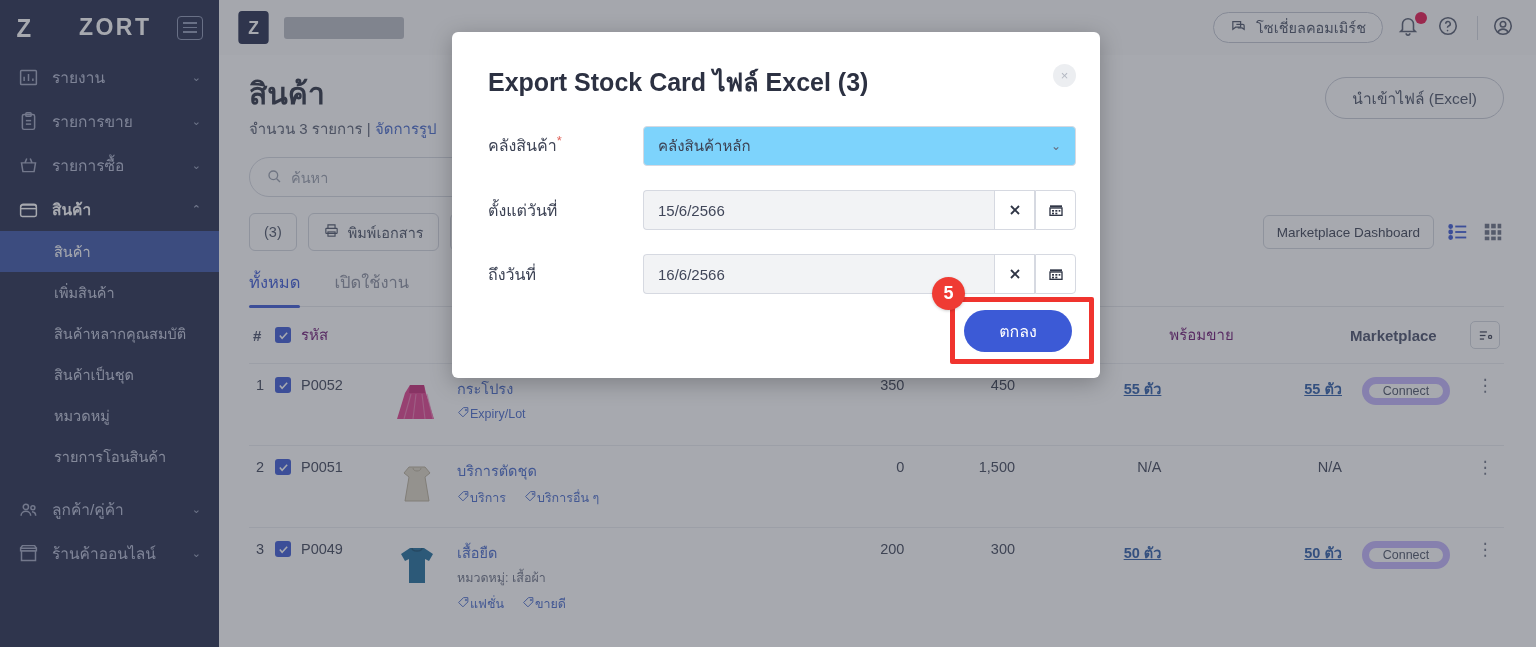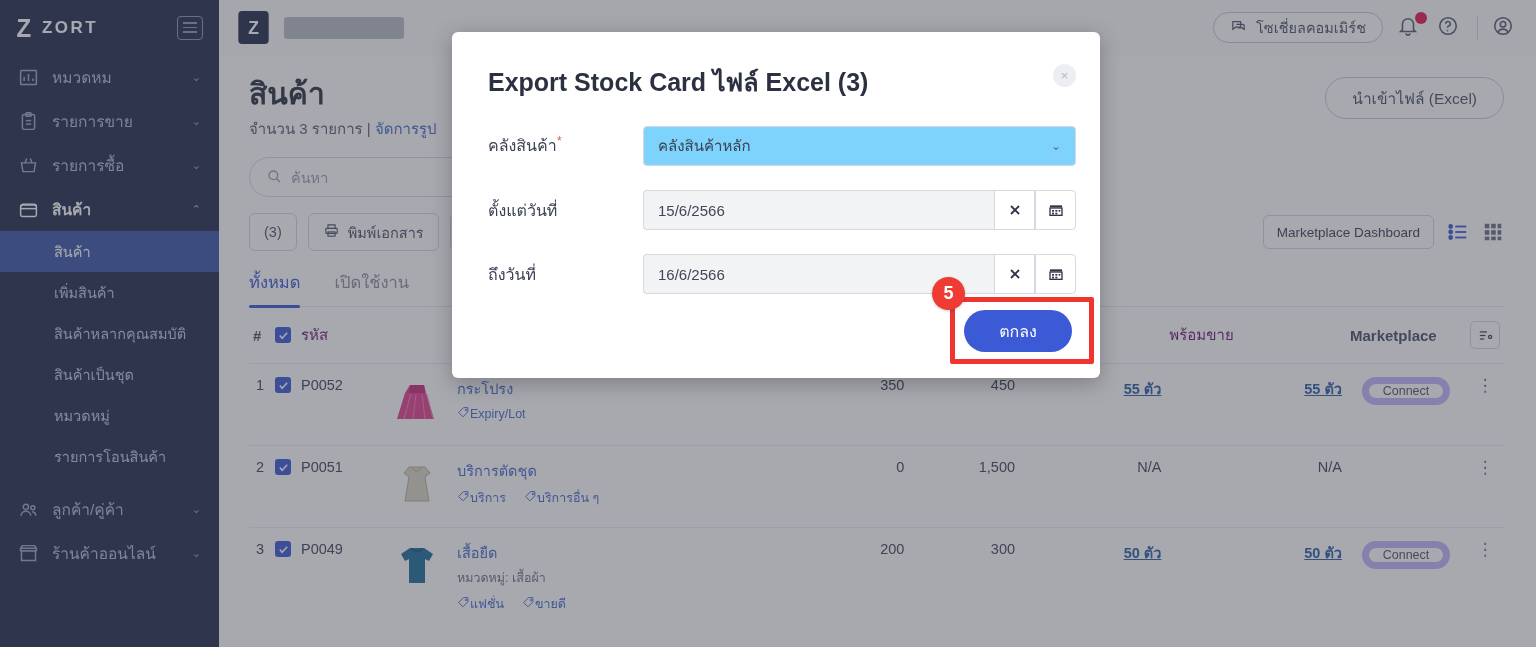--- a/index.html
+++ b/index.html
@@ -22,21 +22,21 @@
   }
   .sidebar-brand {
     height: 55px; display: flex; align-items: center; gap: 11px;
     padding: 0 16px;
   }
   .brand-mark {
     font-size: 26px; font-weight: 700; color: #fff; line-height: 1;
     letter-spacing: -1px; transform: scaleX(0.92);
   }
   .brand-name {
-    font-size: 17px; font-weight: 700; color: #fff; letter-spacing: 2.5px;
+    font-size: 23px; font-weight: 700; color: #fff; letter-spacing: 2.5px; margin-left: 37px;
   }
   .hamburger {
     margin-left: auto; width: 26px; height: 24px;
     border: 1.6px solid #8f97b5; border-radius: 4px;
     display: flex; flex-direction: column; justify-content: center;
     align-items: center; gap: 3px;
   }
   .hamburger i { display: block; width: 14px; height: 1.6px; background: #8f97b5; }
 
   .nav-group {
@@ -275,21 +275,21 @@
 
     <div class="nav-group">
       <span class="ico">
         <svg viewBox="0 0 24 24" fill="none" stroke="currentColor" stroke-width="1.7">
             <rect x="3" y="4" width="18" height="16" rx="1"></rect>
             <line x1="7" y1="16" x2="7" y2="11"></line>
             <line x1="12" y1="16" x2="12" y2="8"></line>
             <line x1="17" y1="16" x2="17" y2="13"></line>
           </svg>
       </span>
-      <span>หมวดหม</span>
+      <span>รายงาน</span>
       <span class="caret">⌄</span>
     </div>
 
     <div class="nav-group">
       <span class="ico">
         <svg viewBox="0 0 24 24" fill="none" stroke="currentColor" stroke-width="1.7">
             <rect x="5" y="4" width="14" height="17" rx="2"></rect>
             <rect x="9" y="2" width="6" height="4" rx="1"></rect>
             <line x1="9" y1="11" x2="15" y2="11"></line>
             <line x1="9" y1="15" x2="15" y2="15"></line>

